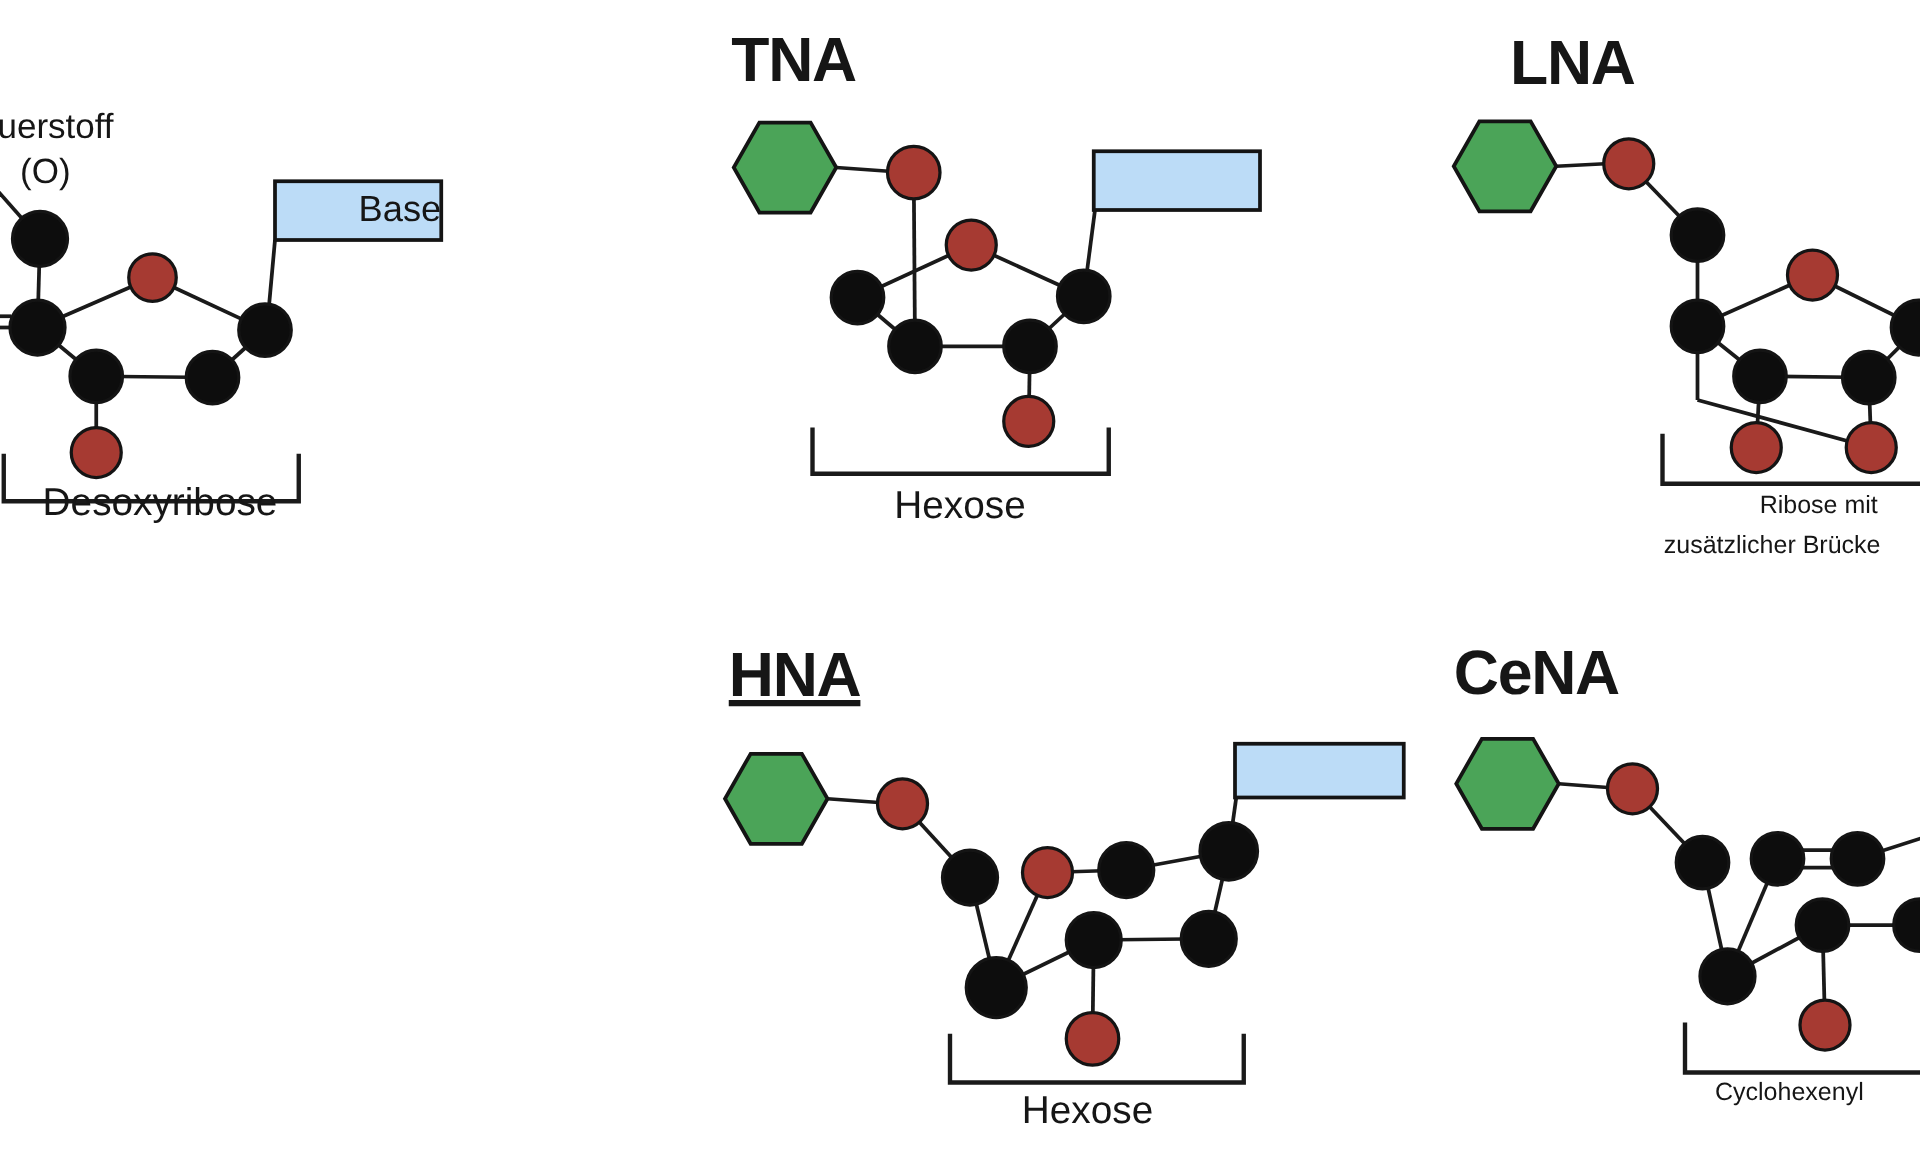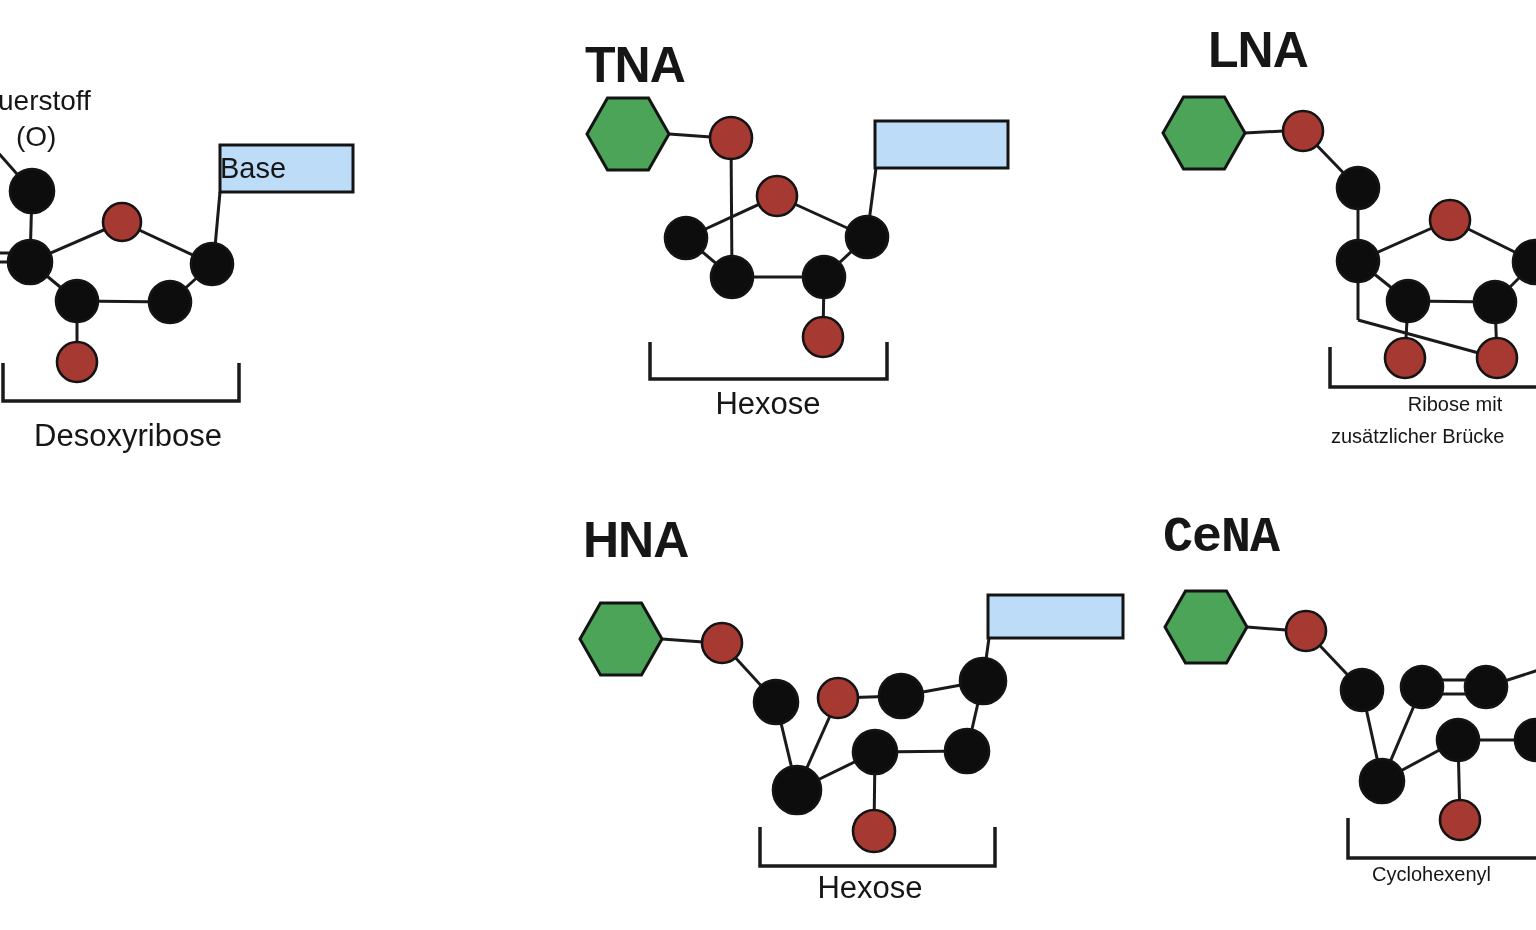--- a/index.html
+++ b/index.html
@@ -10,21 +10,21 @@
   }
   #diagram{position:absolute;left:0;top:0;}
   .t{position:absolute;white-space:nowrap;line-height:1.05;}
   .title{font-size:50px;font-weight:700;letter-spacing:-1px;}
   .lbl{font-size:31px;}
   .lbl-sm{font-size:20px;}
   .ann{font-size:28px;}
   .ctr{transform:translateX(-50%);}
   .basebox-label{
     position:absolute;left:220px;top:145px;width:133px;height:47px;
-    line-height:47px;text-align:left;font-size:29px;
+    line-height:47px;text-align:right;font-size:29px;
   }
 </style>
 </head>
 <body>
 
 <svg id="diagram" width="1536" height="930" viewBox="0 0 1536 930">
     <line x1="-6" y1="148" x2="32" y2="191" stroke="#1a1a1a" stroke-width="3"></line>
     <line x1="32" y1="191" x2="30" y2="262" stroke="#1a1a1a" stroke-width="3"></line>
     <line x1="30" y1="262" x2="122" y2="222" stroke="#1a1a1a" stroke-width="3"></line>
     <line x1="122" y1="222" x2="212" y2="264" stroke="#1a1a1a" stroke-width="3"></line>
@@ -127,26 +127,26 @@
     <circle cx="1422" cy="687" r="21" fill="#0d0d0d" stroke="#141414" stroke-width="2.6"></circle>
     <circle cx="1486" cy="687" r="21" fill="#0d0d0d" stroke="#141414" stroke-width="2.6"></circle>
     <circle cx="1458" cy="740" r="21" fill="#0d0d0d" stroke="#141414" stroke-width="2.6"></circle>
     <circle cx="1536" cy="740" r="21" fill="#0d0d0d" stroke="#141414" stroke-width="2.6"></circle>
     <circle cx="1382" cy="781" r="22" fill="#0d0d0d" stroke="#141414" stroke-width="2.6"></circle>
   </svg>
 
 <div class="t ann" style="left:-2px;top:86px;">uerstoff</div>
 <div class="t ann" style="left:16px;top:122px;">(O)</div>
 <div class="basebox-label">Base</div>
-<div class="t lbl ctr" style="left:128px;top:420px;">Desoxyribose</div>
+<div class="t lbl ctr" style="left:128px;top:386px;">Desoxyribose</div>
 
-<div class="t title" style="left:585px;top:22px;margin-top:17px;">TNA</div>
+<div class="t title" style="left:585px;top:22px;">TNA</div>
 <div class="t lbl ctr" style="left:768px;top:388px;">Hexose</div>
 
 <div class="t title" style="left:1208px;top:24px;">LNA</div>
 <div class="t lbl-sm ctr" style="left:1455px;top:394px;">Ribose mit</div>
 <div class="t lbl-sm" style="left:1331px;top:426px;">zusätzlicher Brücke</div>
 
-<div class="t title" style="left:583px;top:514px;">HNA</div>
+<div class="t title" style="left:583px;top:514px;text-decoration:underline;">HNA</div>
 <div class="t lbl ctr" style="left:870px;top:872px;">Hexose</div>
 
-<div class="t title" style="left:1163px;top:512px;font-family:Liberation Mono, monospace;">CeNA</div>
+<div class="t title" style="left:1163px;top:512px;">CeNA</div>
 <div class="t lbl-sm" style="left:1372px;top:864px;">Cyclohexenyl</div>
 
 </body></html>

